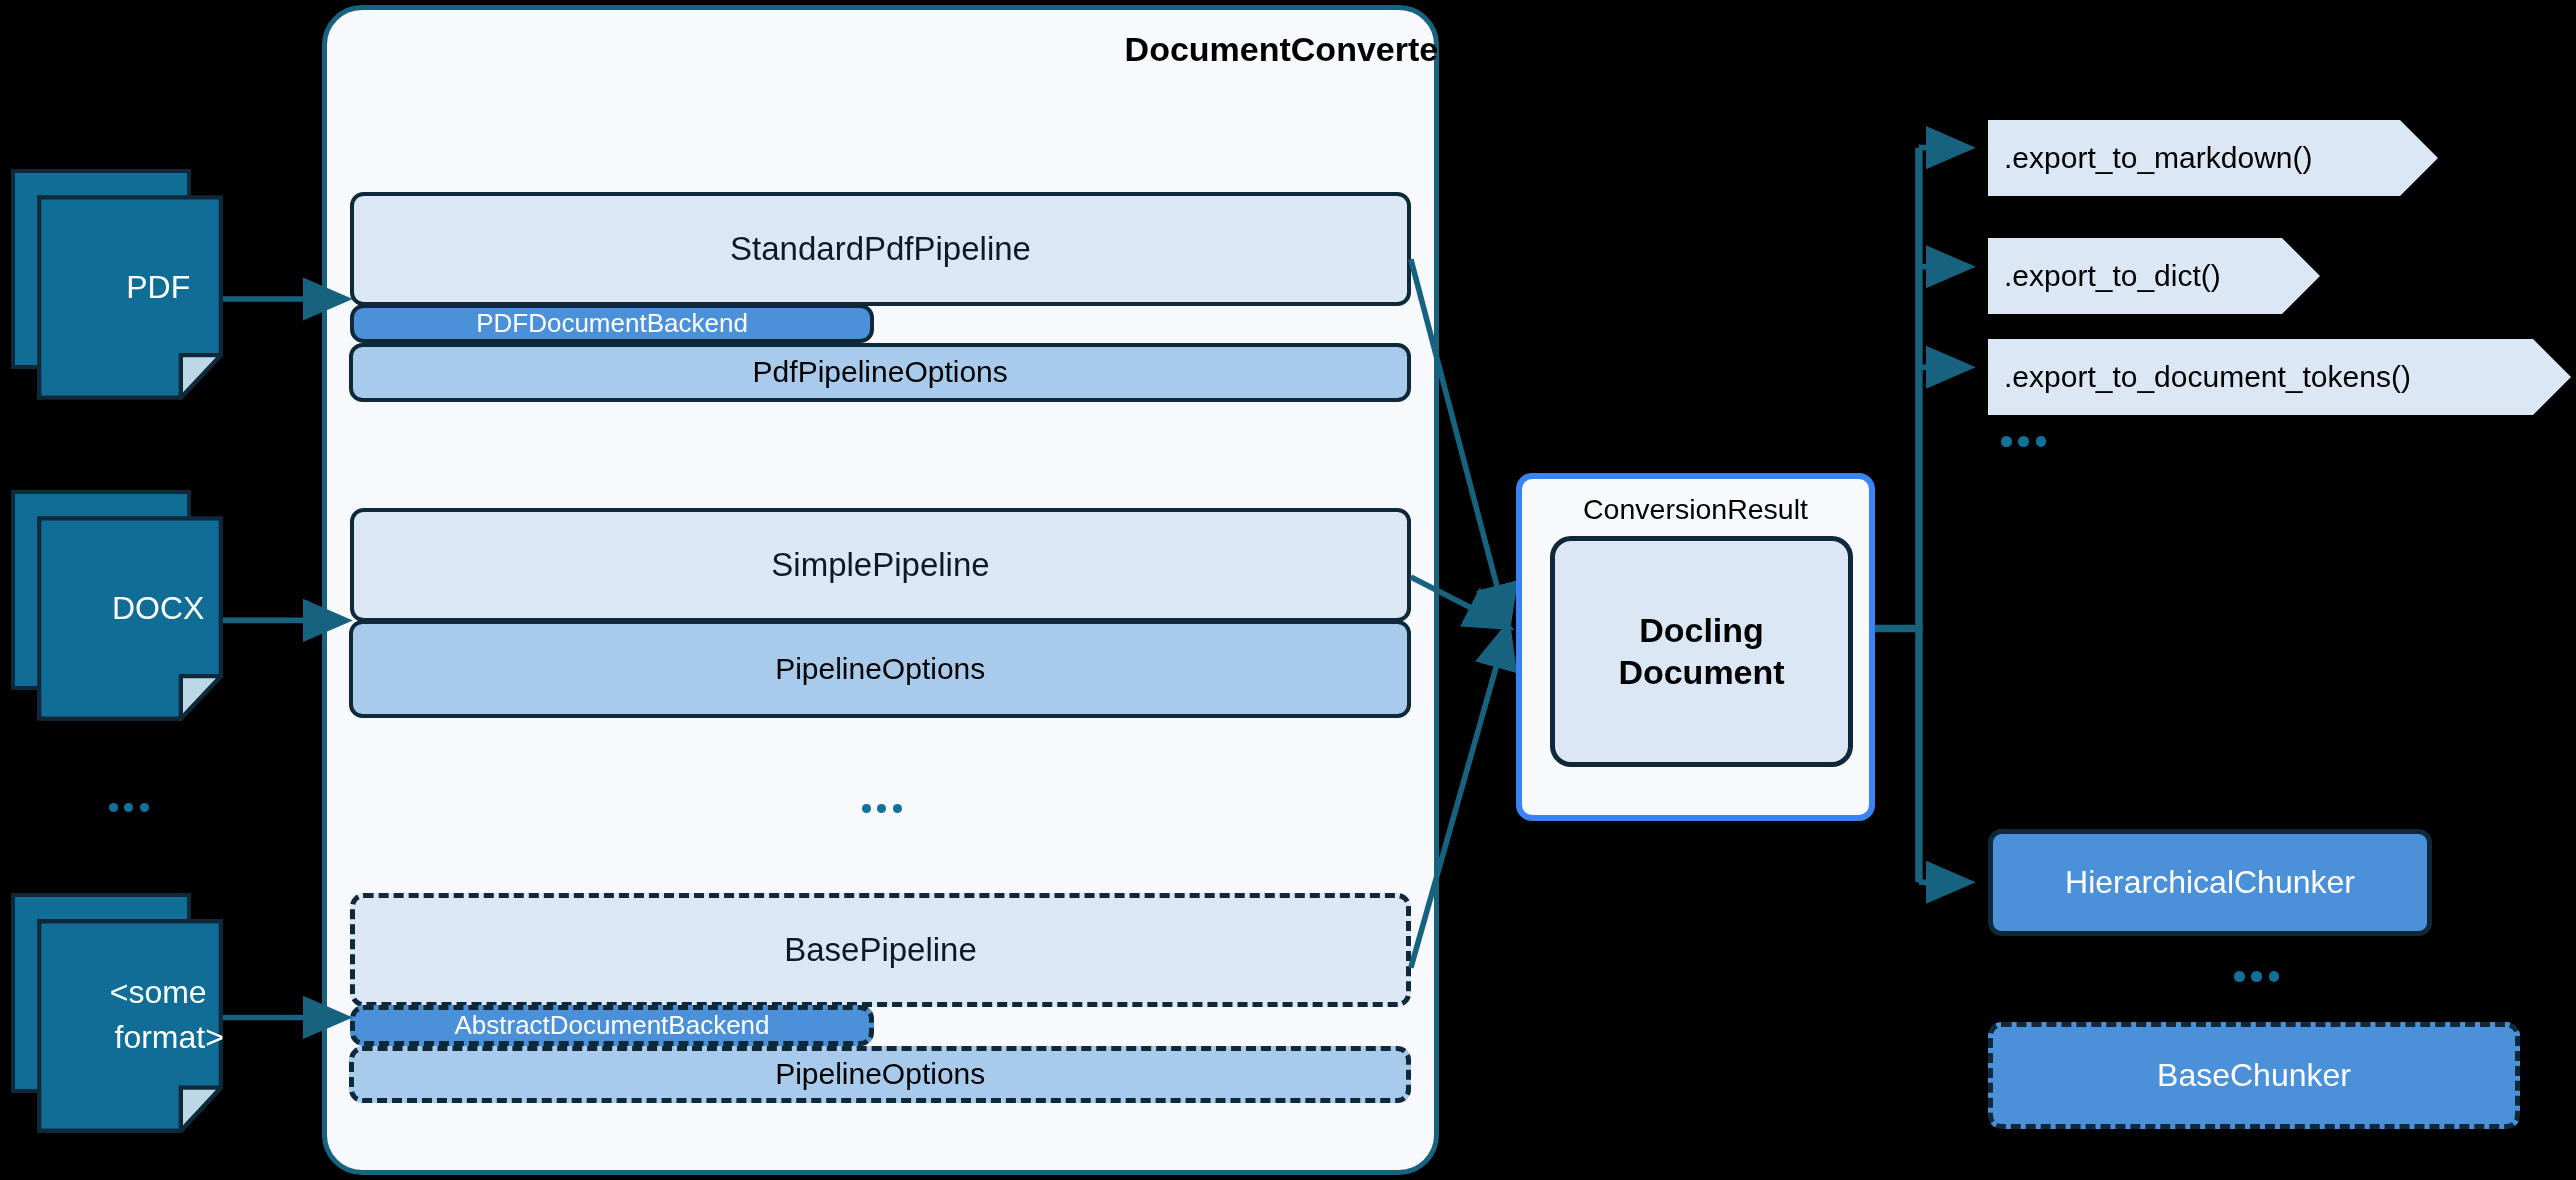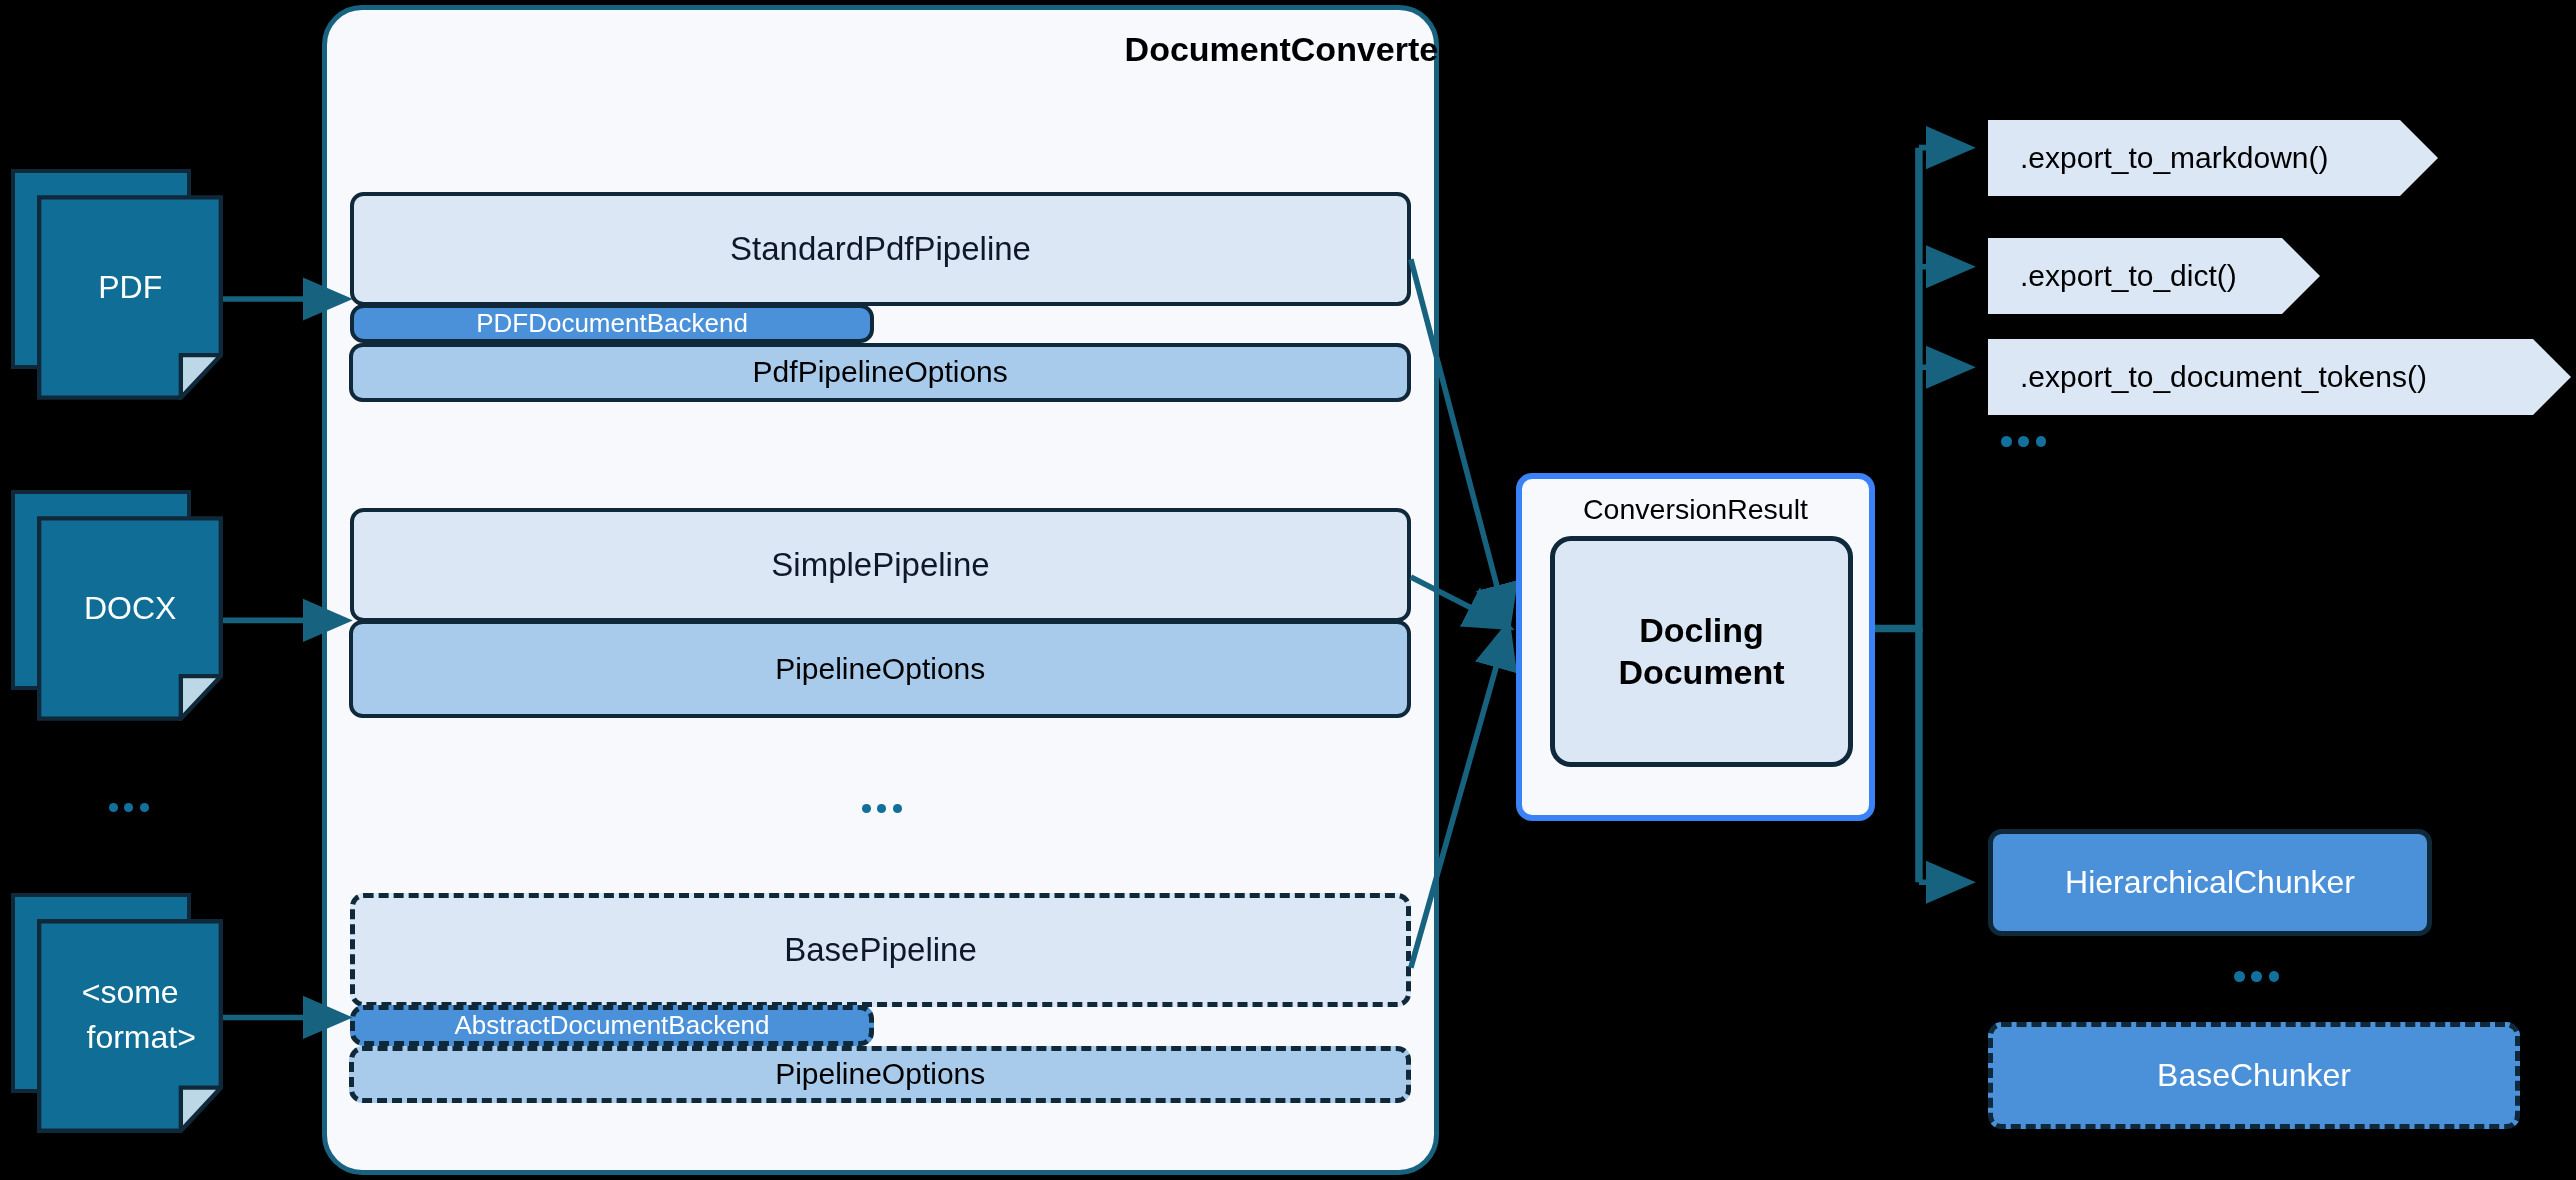--- a/index.html
+++ b/index.html
@@ -54,20 +54,21 @@
     display: flex;
     align-items: center;
     justify-content: center;
     text-align: center;
     color: #ffffff;
     font-size: 32px;
     line-height: 1.12;
     font-weight: 400;
     z-index: 2;
     pointer-events: none;
+    margin-left: 28px;
   }
 
   
   .dots {
     position: absolute;
     display: flex;
     align-items: center;
     gap: 6.8px;
     z-index: 5;
   }
@@ -199,21 +200,21 @@
   
   .export {
     position: absolute;
     height: 76px;
     z-index: 4;
     display: flex;
     align-items: center;
     color: #000000;
     font-size: 30px;
     white-space: nowrap;
-    padding-left: 32px;
+    padding-left: 16px;
     box-sizing: border-box;
     background: #dbe7f5;
   }
   .export.e0 { clip-path: polygon(0 0, calc(100% - 38px) 0, 100% 50%, calc(100% - 38px) 100%, 0 100%); }
 
   
   .chunker {
     position: absolute;
     background: #4a91da;
     border: 5px solid #10293a;

